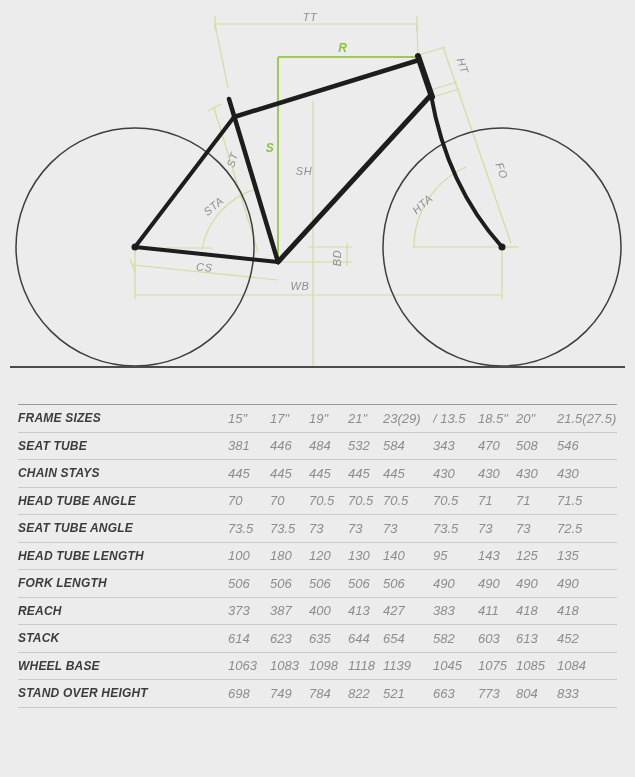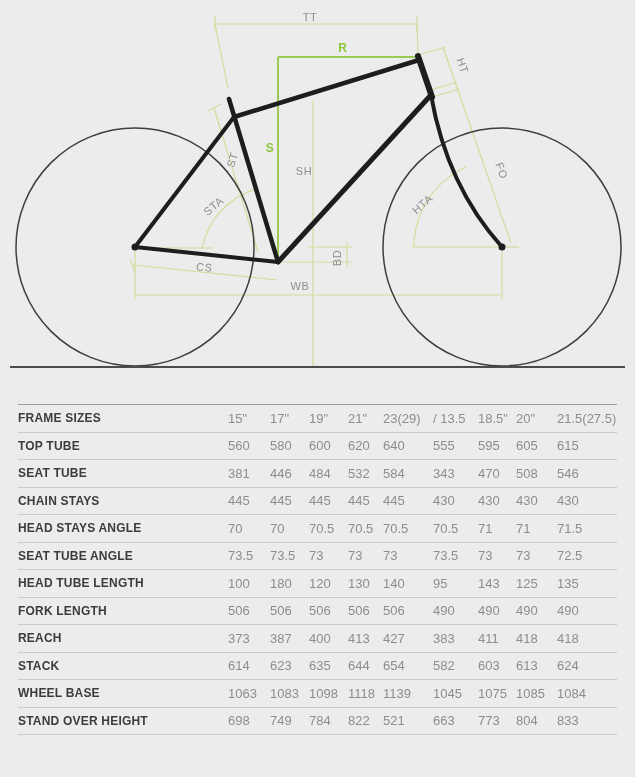--- a/index.html
+++ b/index.html
@@ -2,21 +2,21 @@
 <html style="--background: #ececec; --accent_green: #8cc63e; --accent_line: #9bcb52; --dim_line: #d2dd9c; --frame_black: #1d1d1d; --wheel_gray: #3e3e3e; --ground_gray: #4b4b4b; --diagram_label_gray: #8f8f8f; --table_label: #3c3c3c; --table_value: #8d8d8d; --table_top_border: #9a9a9a; --table_row_border: #c9c9c9;"><head>
 <meta charset="utf-8">
 <style>
   html,body{margin:0;padding:0;}
   body{
     width:635px;height:777px;
     background:var(--background,#ececec);
     font-family:"Liberation Sans",sans-serif;
     overflow:hidden;
   }
-  .page{position:relative;width:635px;height:777px;}
+  .page{position:relative;width:635px;height:777px;font-style:italic;}
 
   
   svg{display:block;}
   .dim{stroke:var(--dim_line,#d2dd9c);stroke-width:1.2;fill:none;}
   .wheel{stroke:var(--wheel_gray,#3e3e3e);stroke-width:1.5;fill:none;}
   .ground{stroke:var(--ground_gray,#4b4b4b);stroke-width:2;fill:none;}
   .green-line{stroke:var(--accent_line,#9bcb52);stroke-width:2;fill:none;}
   .frame-tube path{stroke:var(--frame_black,#1d1d1d);fill:none;stroke-linecap:round;stroke-linejoin:round;}
   .hub{fill:var(--frame_black,#1d1d1d);}
   .diag-label{fill:var(--diagram_label_gray,#8f8f8f);font-family:"Liberation Sans",sans-serif;font-size:11px;letter-spacing:0.6px;}
@@ -129,32 +129,20 @@
           <td>17"</td>
           <td>19"</td>
           <td>21"</td>
           <td>23(29)</td>
           <td>/ 13.5</td>
           <td>18.5"</td>
           <td>20"</td>
           <td>21.5(27.5)</td>
         </tr>
         <tr>
-          <th>TOP TUBE</th>
-          <td>560</td>
-          <td>580</td>
-          <td>600</td>
-          <td>620</td>
-          <td>640</td>
-          <td>555</td>
-          <td>595</td>
-          <td>605</td>
-          <td>615</td>
-        </tr>
-        <tr>
           <th>SEAT TUBE</th>
           <td>381</td>
           <td>446</td>
           <td>484</td>
           <td>532</td>
           <td>584</td>
           <td>343</td>
           <td>470</td>
           <td>508</td>
           <td>546</td>
@@ -165,21 +153,21 @@
           <td>445</td>
           <td>445</td>
           <td>445</td>
           <td>445</td>
           <td>430</td>
           <td>430</td>
           <td>430</td>
           <td>430</td>
         </tr>
         <tr>
-          <th>HEAD STAYS ANGLE</th>
+          <th>HEAD TUBE ANGLE</th>
           <td>70</td>
           <td>70</td>
           <td>70.5</td>
           <td>70.5</td>
           <td>70.5</td>
           <td>70.5</td>
           <td>71</td>
           <td>71</td>
           <td>71.5</td>
         </tr>
@@ -234,21 +222,21 @@
         <tr>
           <th>STACK</th>
           <td>614</td>
           <td>623</td>
           <td>635</td>
           <td>644</td>
           <td>654</td>
           <td>582</td>
           <td>603</td>
           <td>613</td>
-          <td>624</td>
+          <td>452</td>
         </tr>
         <tr>
           <th>WHEEL BASE</th>
           <td>1063</td>
           <td>1083</td>
           <td>1098</td>
           <td>1118</td>
           <td>1139</td>
           <td>1045</td>
           <td>1075</td>

